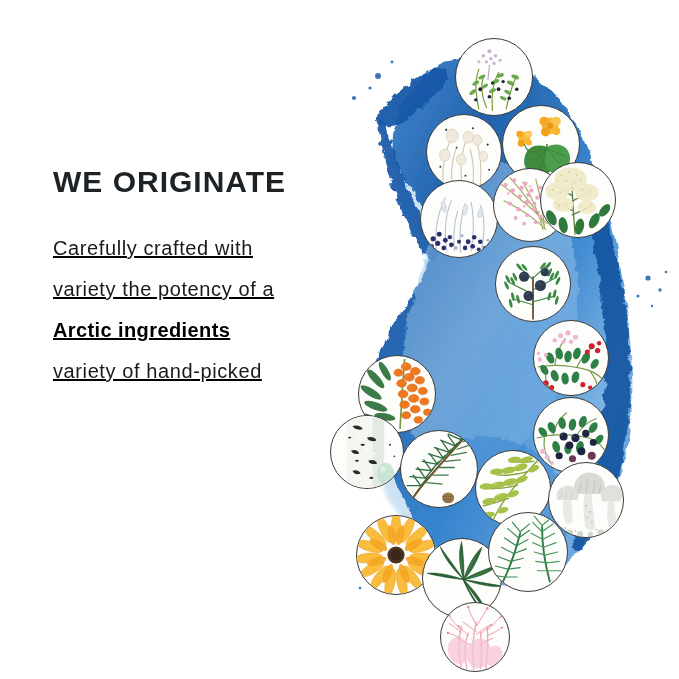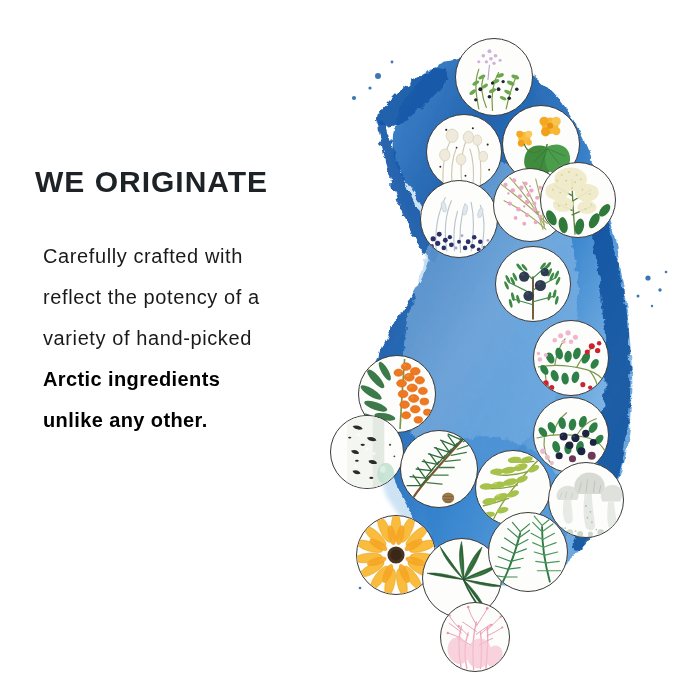--- a/index.html
+++ b/index.html
@@ -7,29 +7,29 @@
   body{
     width:679px;height:679px;overflow:hidden;
     background:#ffffff;
     font-family:"Liberation Sans","DejaVu Sans",sans-serif;
     position:relative;
   }
   #stage{position:absolute;inset:0;width:679px;height:679px;}
 
   
   #copy{
-    position:absolute;left:35px;top:163px;width:300px;
+    position:absolute;left:53px;top:163px;width:300px;
   }
   #headline{
     font-size:30px;line-height:37px;font-weight:bold;
     color:#1d2227;letter-spacing:1.0px;margin:0;
     font-family:"Liberation Sans","DejaVu Sans",sans-serif;
   }
   #headline .hl{display:block;white-space:nowrap;}
-  #body-copy{margin:8px;padding-top:28px;}
+  #body-copy{margin:0;padding-top:28px;text-decoration:underline;}
   #body-copy .bl{
     display:block;white-space:nowrap;
     font-size:20px;line-height:41px;color:#1a1a1a;
     letter-spacing:0.6px;font-weight:normal;
   }
   #body-copy .bl.em{font-weight:bold;letter-spacing:0.4px;color:#000;}
 
   
   #map-wrap{position:absolute;left:330px;top:10px;width:349px;height:669px;}
   #map-wrap svg.layer{position:absolute;left:0;top:0;width:349px;height:669px;overflow:visible;}
@@ -50,24 +50,23 @@
 <div id="stage">
 
   <div id="copy">
 
     <h1 id="headline">
       <span class="hl">WE ORIGINATE</span>
     </h1>
 
     <p id="body-copy">
       <span class="bl">Carefully crafted with</span>
-      <span class="bl">reflect the potency of a</span>
+      <span class="bl">variety the potency of a</span>
+      <span class="bl em">Arctic ingredients</span>
       <span class="bl">variety of hand-picked</span>
-      <span class="bl em">Arctic ingredients</span>
-      <span class="bl em">unlike any other.</span>
     </p>
 
   </div>
 
   <div id="map-wrap">
 
     <svg class="layer" viewBox="0 0 349 669">
       <defs>
         <linearGradient id="gBlue" x1="0" y1="0" x2="1" y2="1">
           <stop offset="0" stop-color="#3f86cf"></stop>

